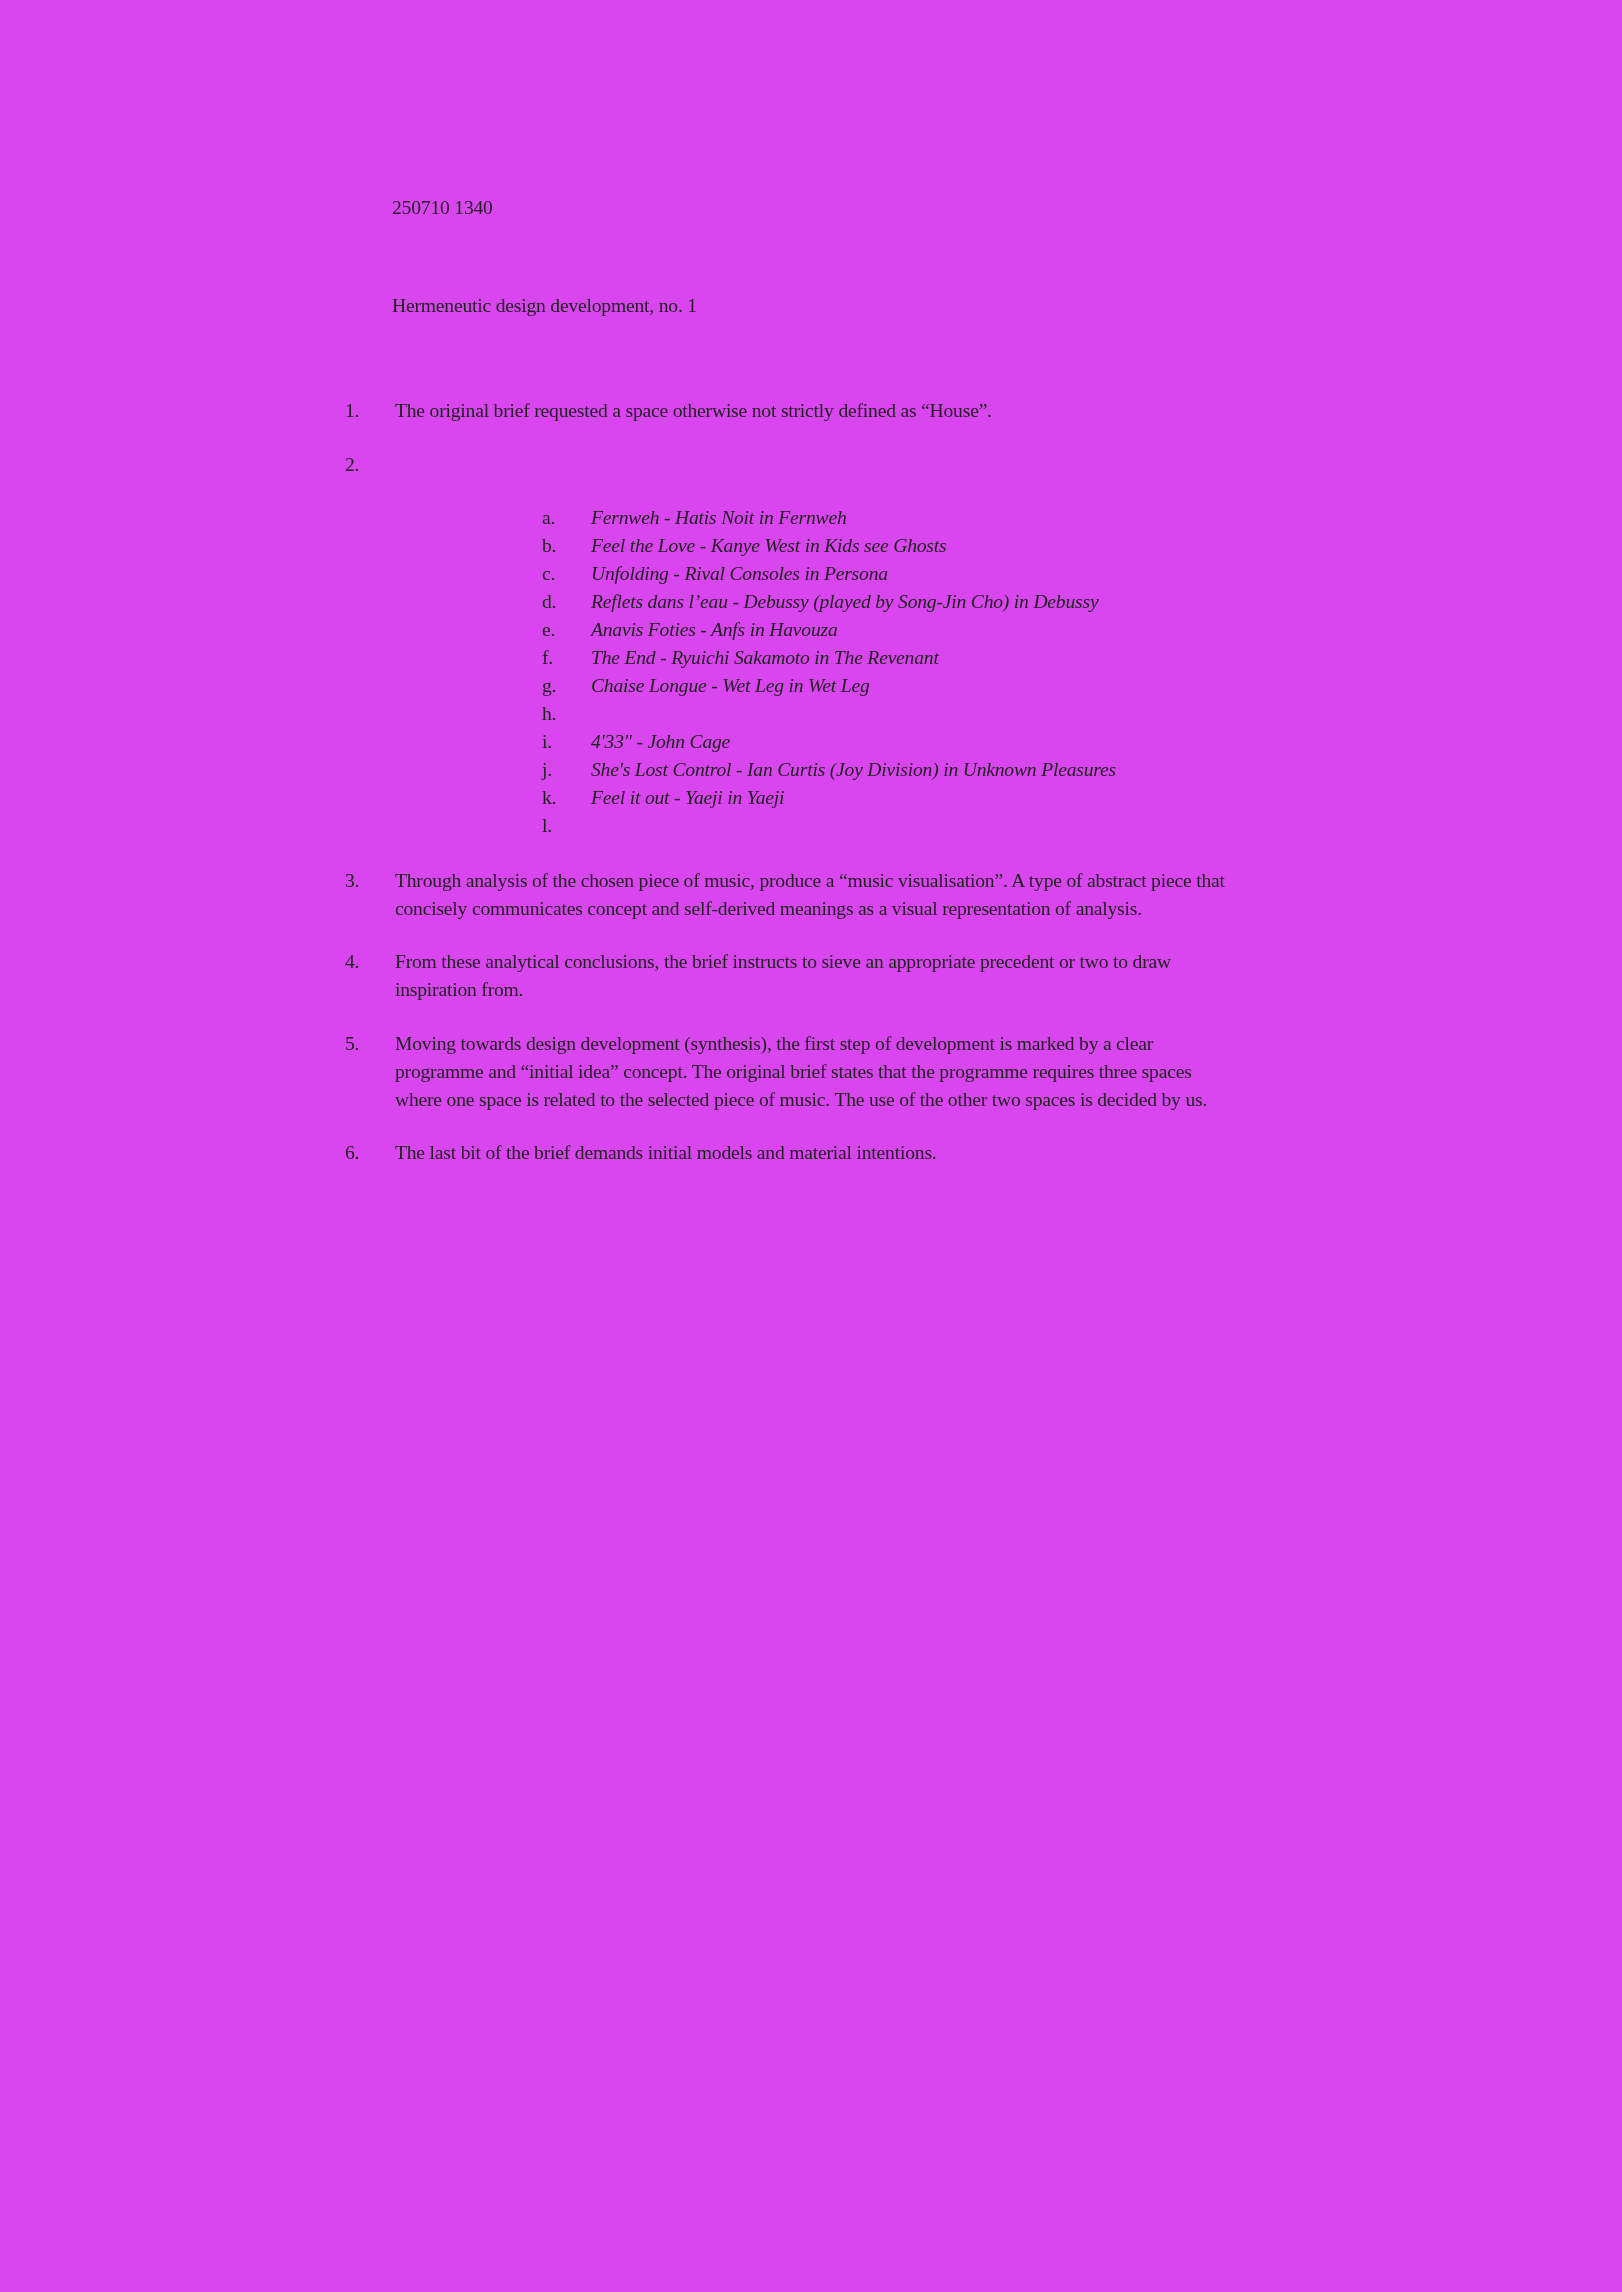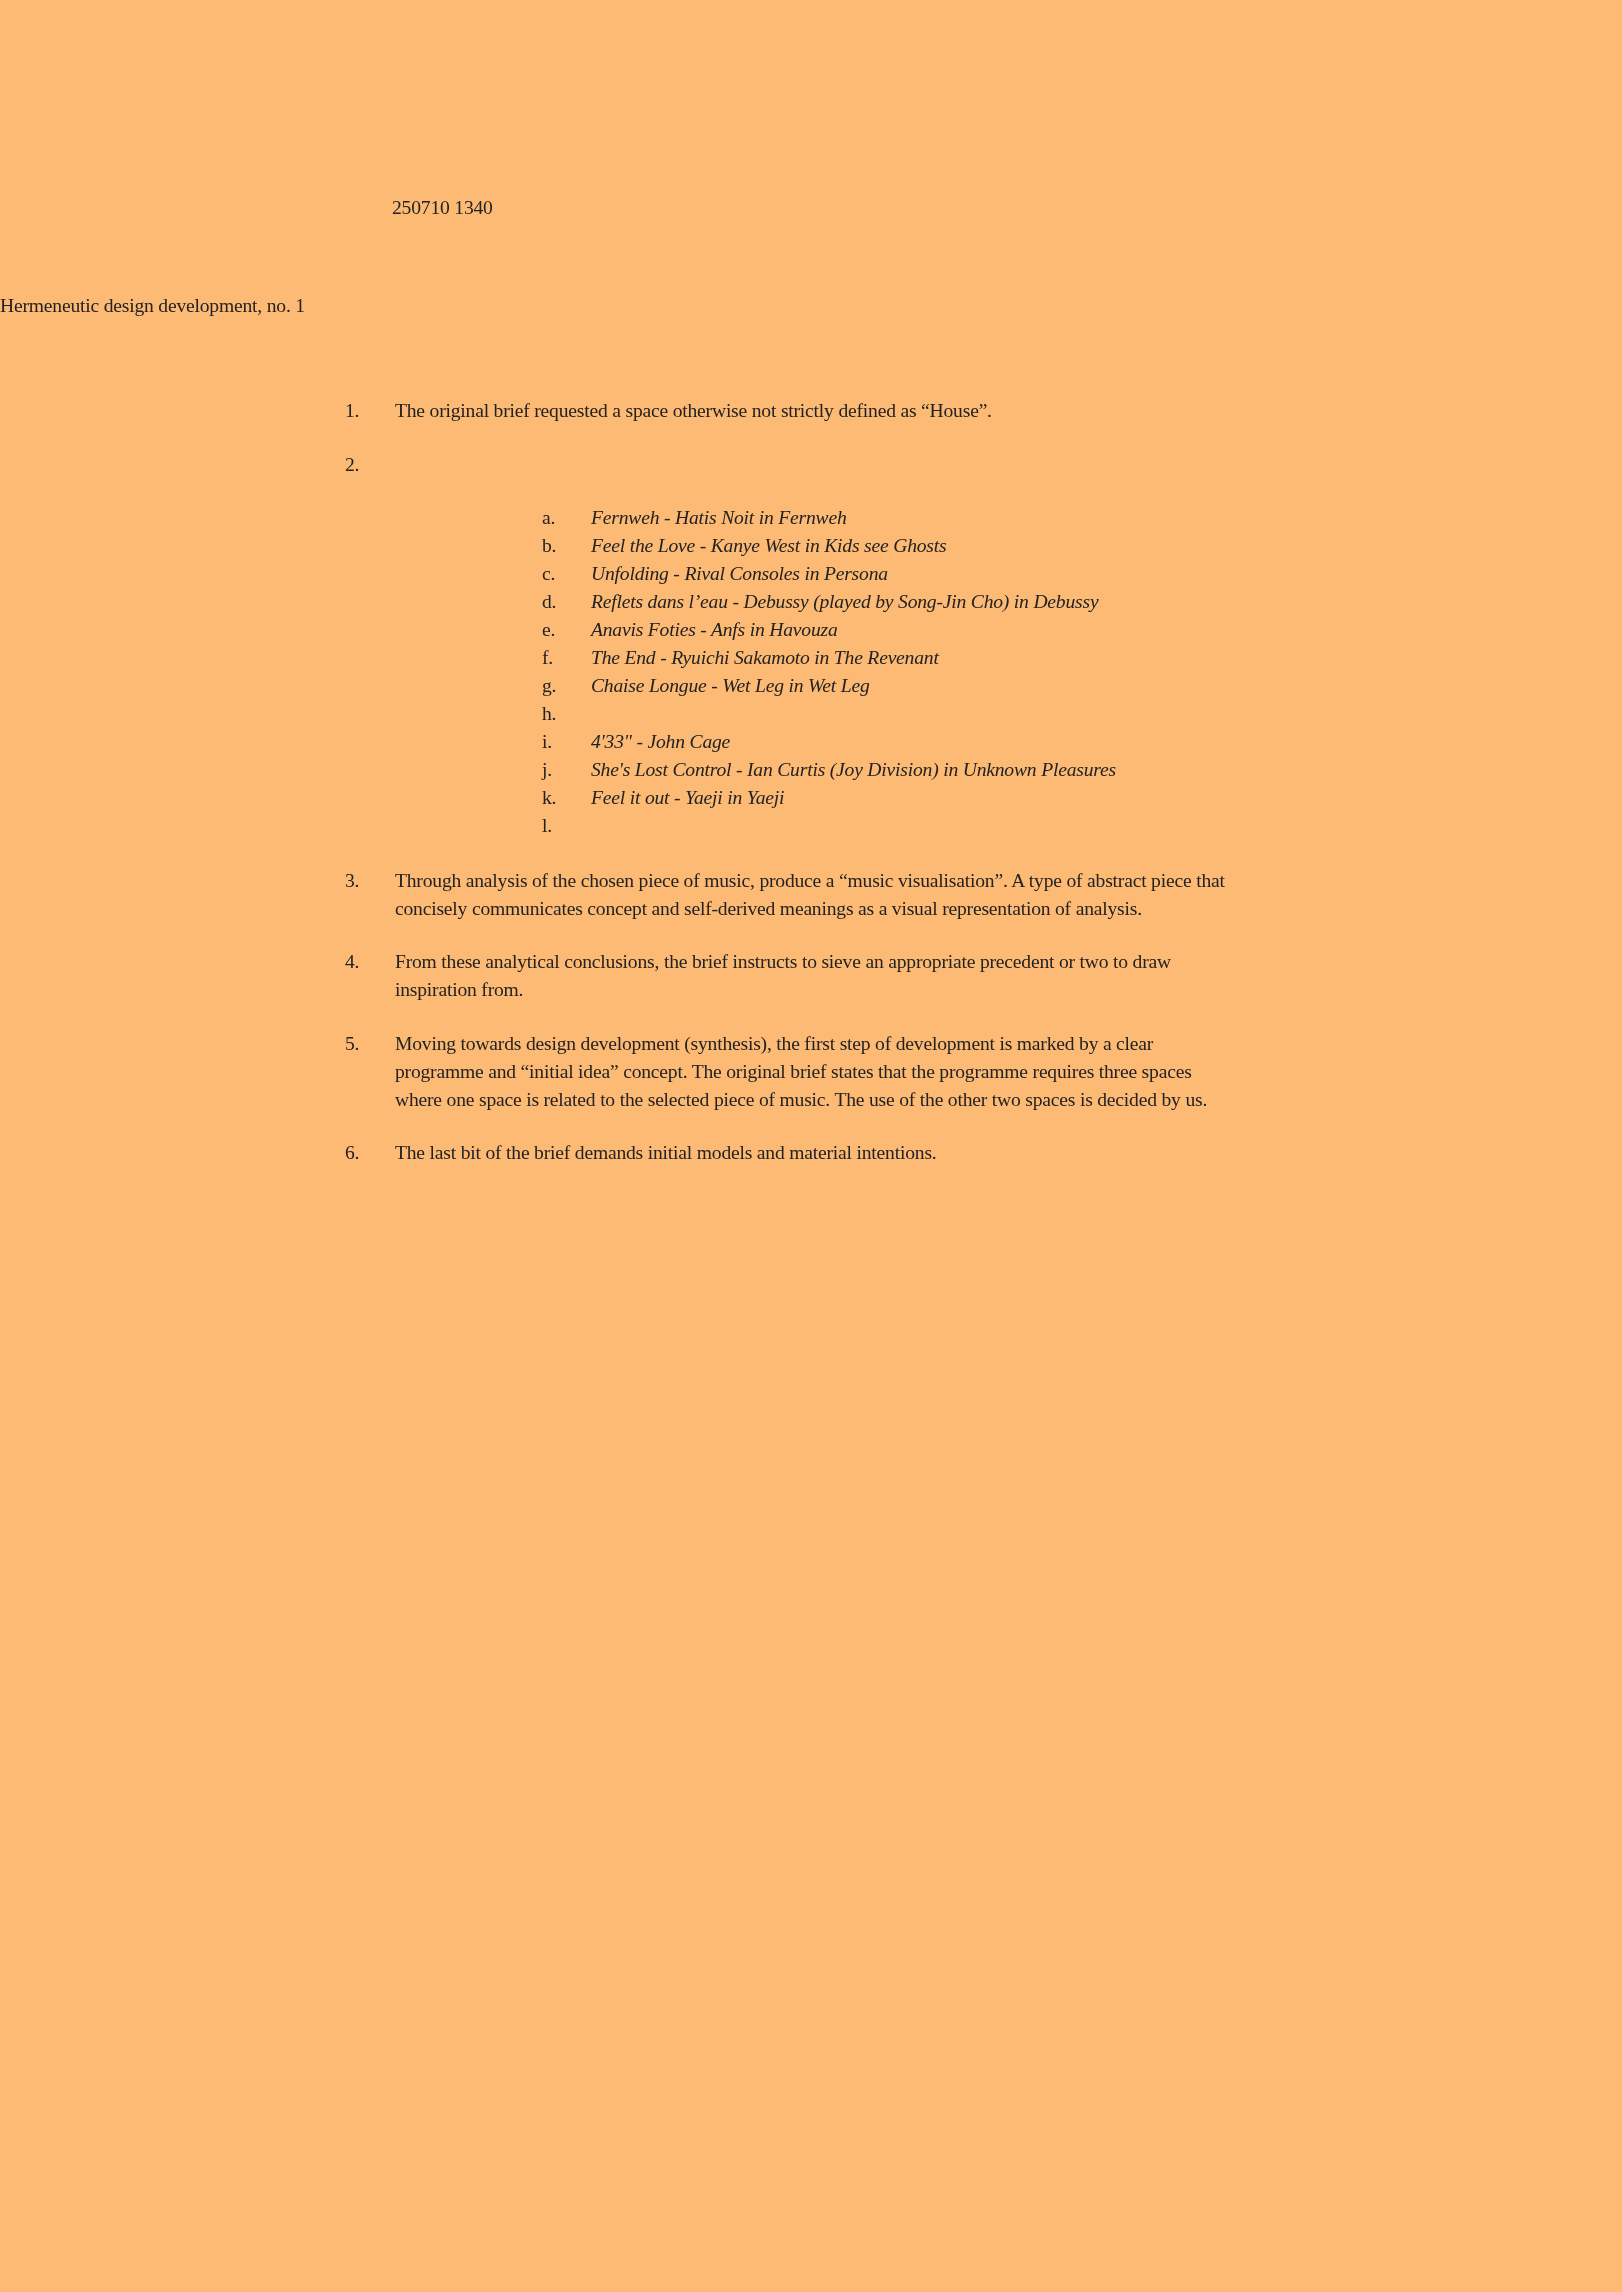--- a/index.html
+++ b/index.html
@@ -12,26 +12,27 @@
     font-size: 19.6px;
     line-height: 28px;
     letter-spacing: -0.2px;
     overflow: hidden;
   }
   .page {
     position: relative;
     width: 1622px;
     height: 2293px;
     padding-top: 194px;
-    background: #fdba74;
+    background: #d946ef;
   }
   .date-line {
     margin-left: 392px;
   }
   .doc-title {
+    margin-left: 392px;
     margin-top: 70px;
   }
   .list {
     margin-top: 77px;
   }
   .item {
     display: flex;
     margin-bottom: 25.5px;
   }
   .item .num {

